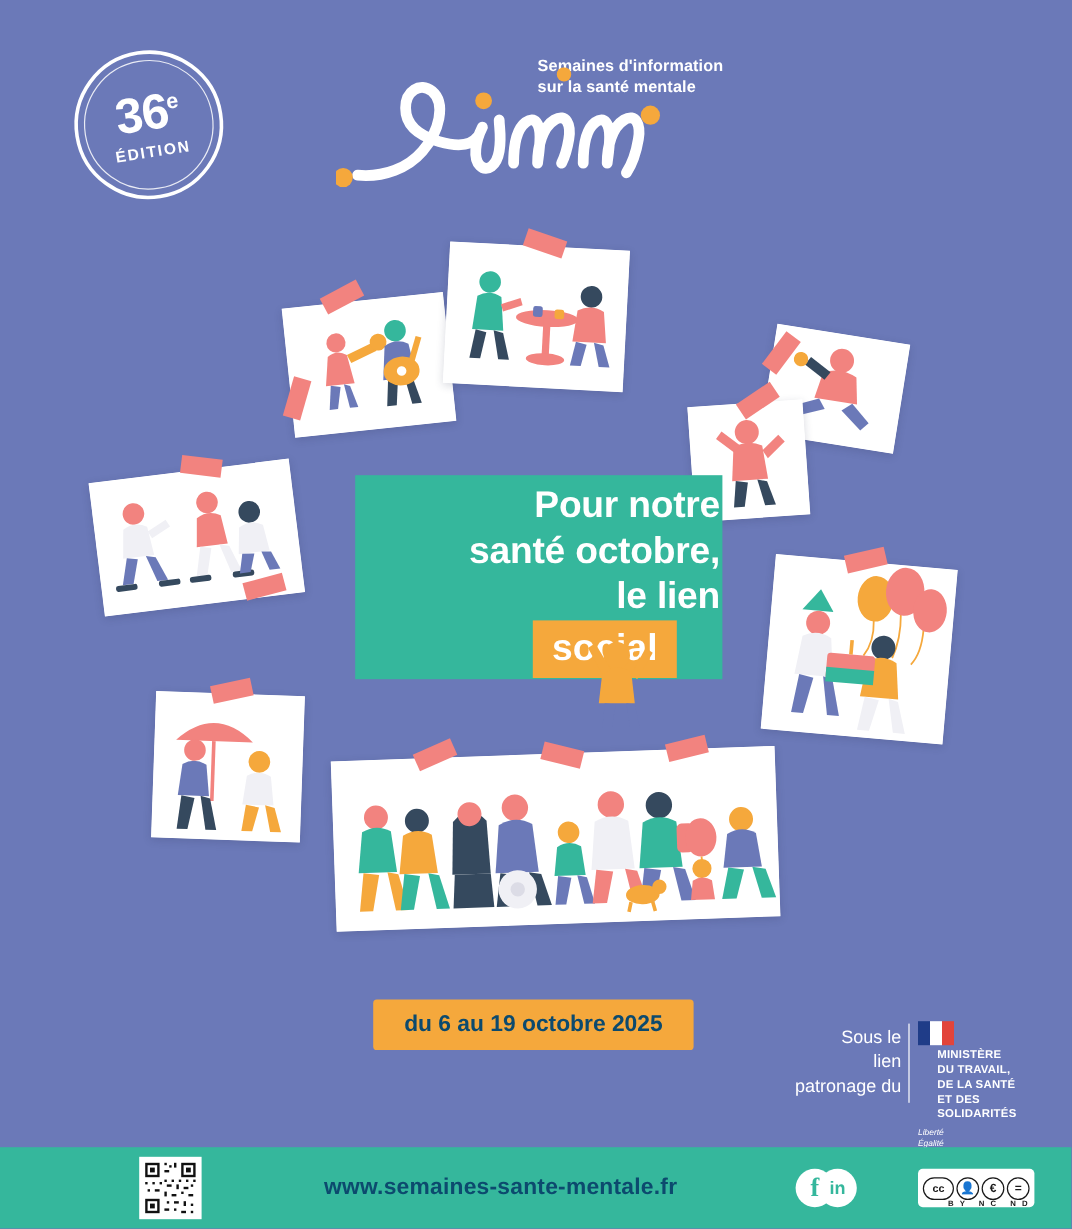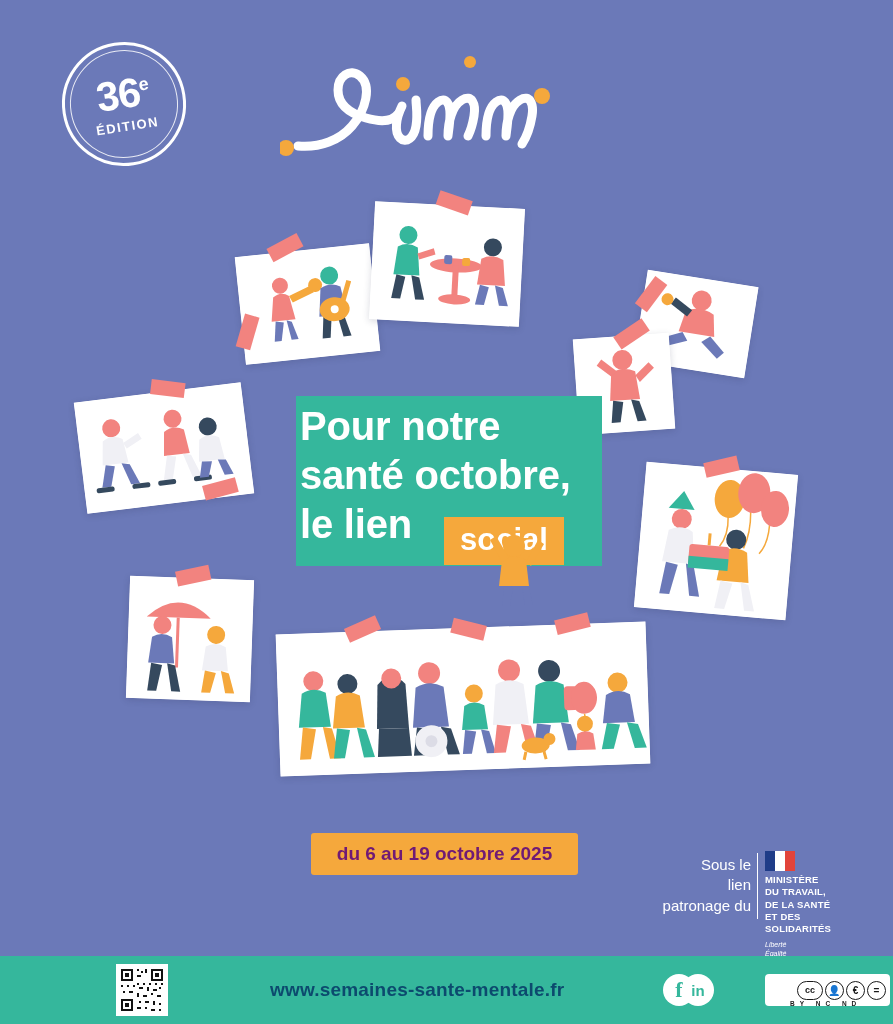--- a/index.html
+++ b/index.html
@@ -66,54 +66,55 @@
   .card svg { display: block; }
 
   
   .slogan {
     position: absolute; left: 296px; top: 396px;
     width: 306px; height: 170px;
     background: #35b79c;
   }
   .slogan-txt {
     position: absolute; left: 300px; top: 402px; width: 300px;
-    color: #ffffff; font-weight: bold; font-size: 40px;
-    line-height: 1.22; text-align: left; letter-spacing: -.2px;
+    color: #ffffff; font-weight: bold; font-size: 31px;
+    line-height: 1.22; text-align: right; letter-spacing: -.2px;
   }
   .hl {
     position: absolute; left: 444px; top: 517px;
     background: #f5a83c; color: #ffffff;
     font-weight: bold; font-size: 31px;
     padding: 5px 16px 7px 16px;
   }
 
   
   .date-pill {
     position: absolute; left: 311px; top: 833px;
     width: 267px; height: 42px;
     background: #f5a83c; border-radius: 3px;
     display: flex; align-items: center; justify-content: center;
-    color: #701a75; font-weight: bold; font-size: 19px;
+    color: #0c4a6e; font-weight: bold; font-size: 19px;
   }
 
   
   .patron { position: absolute; left: 659px; top: 851px; width: 200px; }
   .patron-lbl {
     position: absolute; left: 0; top: 4px; width: 92px;
     text-align: right; color: #ffffff; font-size: 15px; line-height: 1.35;
   }
   .marianne { position: absolute; left: 106px; top: 0; }
   .mar-flag { display: flex; width: 30px; height: 20px; margin-bottom: 3px; }
   .mar-flag i { flex: 1; display: block; }
   .mar-b { background: #1f3c88; }
   .mar-w { background: #ffffff; }
   .mar-r { background: #e2443b; }
   .mar-name {
     color: #ffffff; font-weight: bold; font-size: 9.5px; line-height: 1.3;
     letter-spacing: .2px;
+    margin-left: 16px;
   }
   .mar-dev {
     color: #ffffff; font-size: 7px; line-height: 1.35; font-style: italic;
     margin-top: 4px;
   }
   .mar-line { width: 1px; height: 66px; background: #ffffff; position: absolute; left: -8px; top: 2px; }
 
   
   .footer {
     position: absolute; left: 0; bottom: 0;
@@ -142,39 +143,43 @@
     position: absolute; left: 765px; top: 18px;
     height: 32px; background: #ffffff; border-radius: 4px;
     display: flex; align-items: center; padding: 0 4px; gap: 2px;
   }
   .cc-b {
     width: 19px; height: 19px; border-radius: 50%;
     border: 1.6px solid #1a1a1a; color: #1a1a1a;
     display: flex; align-items: center; justify-content: center;
     font-size: 10px; font-weight: bold;
   }
-  .cc-wide { width: 26px; border-radius: 10px; font-size: 9px; margin-left: 28px; }
+  .cc-wide { width: 26px; border-radius: 10px; font-size: 9px; }
   .cc-lbls {
     position: absolute; left: 790px; top: 44px;
     color: #1a1a1a; font-size: 6.5px; font-weight: bold; letter-spacing: 5px;
   }
 </style>
 </head>
 <body>
 
 <div class="poster">
 
   <div class="badge">
     <div class="badge-num">
       <span>36</span><sup>e</sup>
     </div>
     <div class="badge-ed">ÉDITION</div>
   </div>
 
   <div class="logo-wrap">
+    <div class="logo-tag">
+      <div>Semaines d'information</div>
+      <div>sur la santé mentale</div>
+    </div>
     <svg class="logo-svg" width="340" height="100" viewBox="0 0 340 100">
       <g fill="none" stroke="#ffffff" stroke-width="9" stroke-linecap="round" stroke-linejoin="round">
         <path d="M18 90 C40 92 60 84 72 70 C86 54 92 30 80 20 C70 12 58 20 58 34 C58 50 72 58 86 62 C100 66 112 66 118 58"></path>
         <path d="M122 50 C116 62 114 76 120 82 C126 88 134 82 136 70 C138 58 136 50 136 44"></path>
         <path d="M148 80 C148 66 150 52 158 46 C166 40 170 48 170 58 C170 68 168 78 168 80 C168 66 172 50 182 44 C192 38 196 48 194 60 C192 72 188 80 188 80"></path>
         <path d="M206 80 C206 66 208 52 216 46 C224 40 228 48 228 58 C228 68 226 78 226 80 C226 66 230 50 240 44 C250 38 254 48 252 60 C250 72 246 82 242 88"></path>
       </g>
       <circle cx="6" cy="92" r="8" fill="#f5a83c"></circle>
       <circle cx="123" cy="28" r="7" fill="#f5a83c"></circle>
       <circle cx="262" cy="40" r="8" fill="#f5a83c"></circle>

